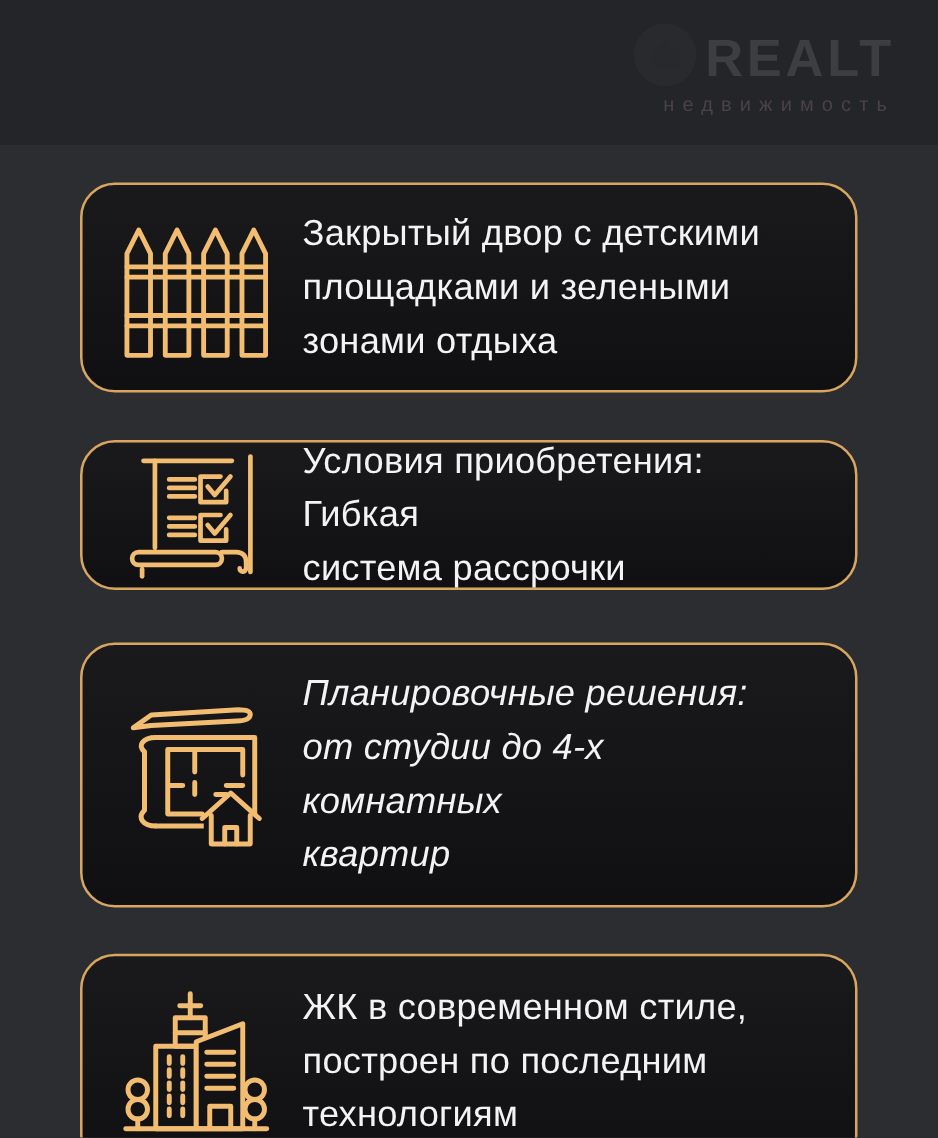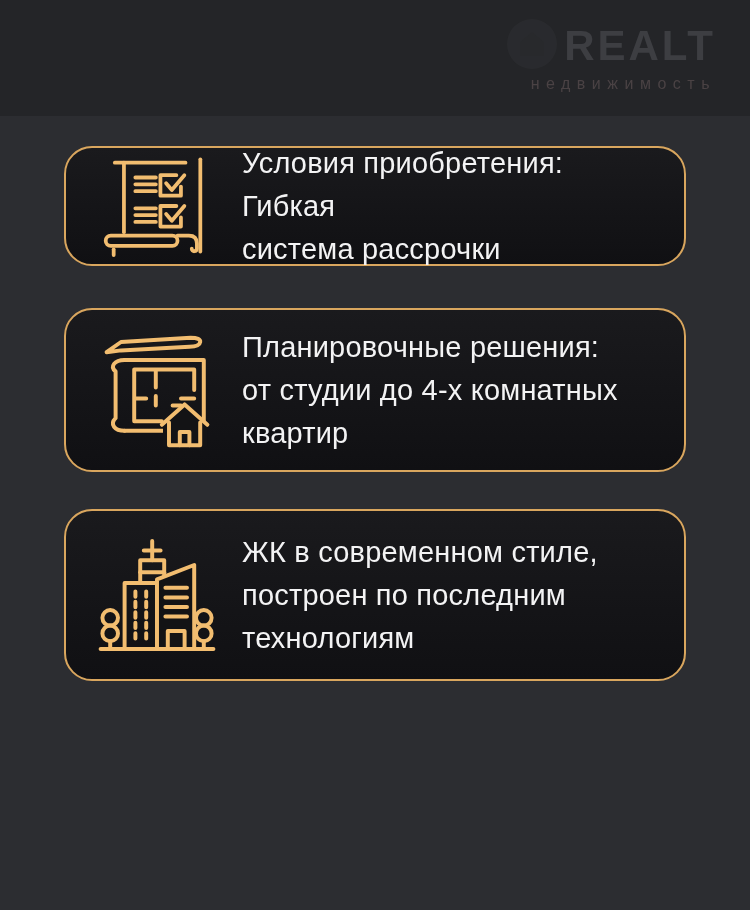--- a/index.html
+++ b/index.html
@@ -54,21 +54,21 @@
     width: 622px;
     border: 2px solid #d9a65e;
     border-radius: 28px;
     background: linear-gradient(#1a1a1d, #101013);
     display: flex;
     align-items: center;
     padding: 0 34px 0 30px;
   }
   .card-1 { height: 168px; margin-bottom: 38px; }
   .card-2 { height: 120px; margin-bottom: 42px; }
-  .card-3 { height: 164px; margin-bottom: 37px; }
+  .card-3 { height: 212px; margin-bottom: 37px; font-style: italic; }
   .card-4 { height: 172px; }
 
   .icon-wrap {
     flex: none;
     width: 122px; height: 128px;
     display: flex; align-items: center; justify-content: center;
     margin-right: 24px;
   }
   .icon-wrap svg { display: block; }
 
@@ -104,20 +104,34 @@
         </svg>
       </span>
       <span class="wm-brand">REALT</span>
     </div>
     <div class="wm-sub">недвижимость</div>
   </div>
 
 
   <div class="cards">
 
+    <section class="card card-1">
+      <div class="icon-wrap">
+        <svg width="118" height="122" viewBox="0 0 100 100">
+          <g class="gold-stroke">
+            <path d="M3 96 V27 L11 11 L19 27 V96 Z"></path>
+            <path d="M29 96 V27 L37 11 L45 27 V96 Z"></path>
+            <path d="M55 96 V27 L63 11 L71 27 V96 Z"></path>
+            <path d="M81 96 V27 L89 11 L97 27 V96 Z"></path>
+            <path d="M3 36 H97 M3 43 H97 M3 69 H97 M3 76 H97"></path>
+          </g>
+        </svg>
+      </div>
+      <p class="card-text">Закрытый двор с детскими<br>площадками и зелеными<br>зонами отдыха</p>
+    </section>
 
     <section class="card card-2">
       <div class="icon-wrap">
         <svg width="114" height="118" viewBox="0 0 100 100">
           <g class="gold-stroke">
             <path d="M13 12 H75"></path>
             <path d="M21 12 V73"></path>
             <path d="M88 9 V90"></path>
             <path d="M31 25 H49 M31 31 H49 M31 37 H49"></path>
             <path d="M67 23 H53 V41 H71 V33"></path>

